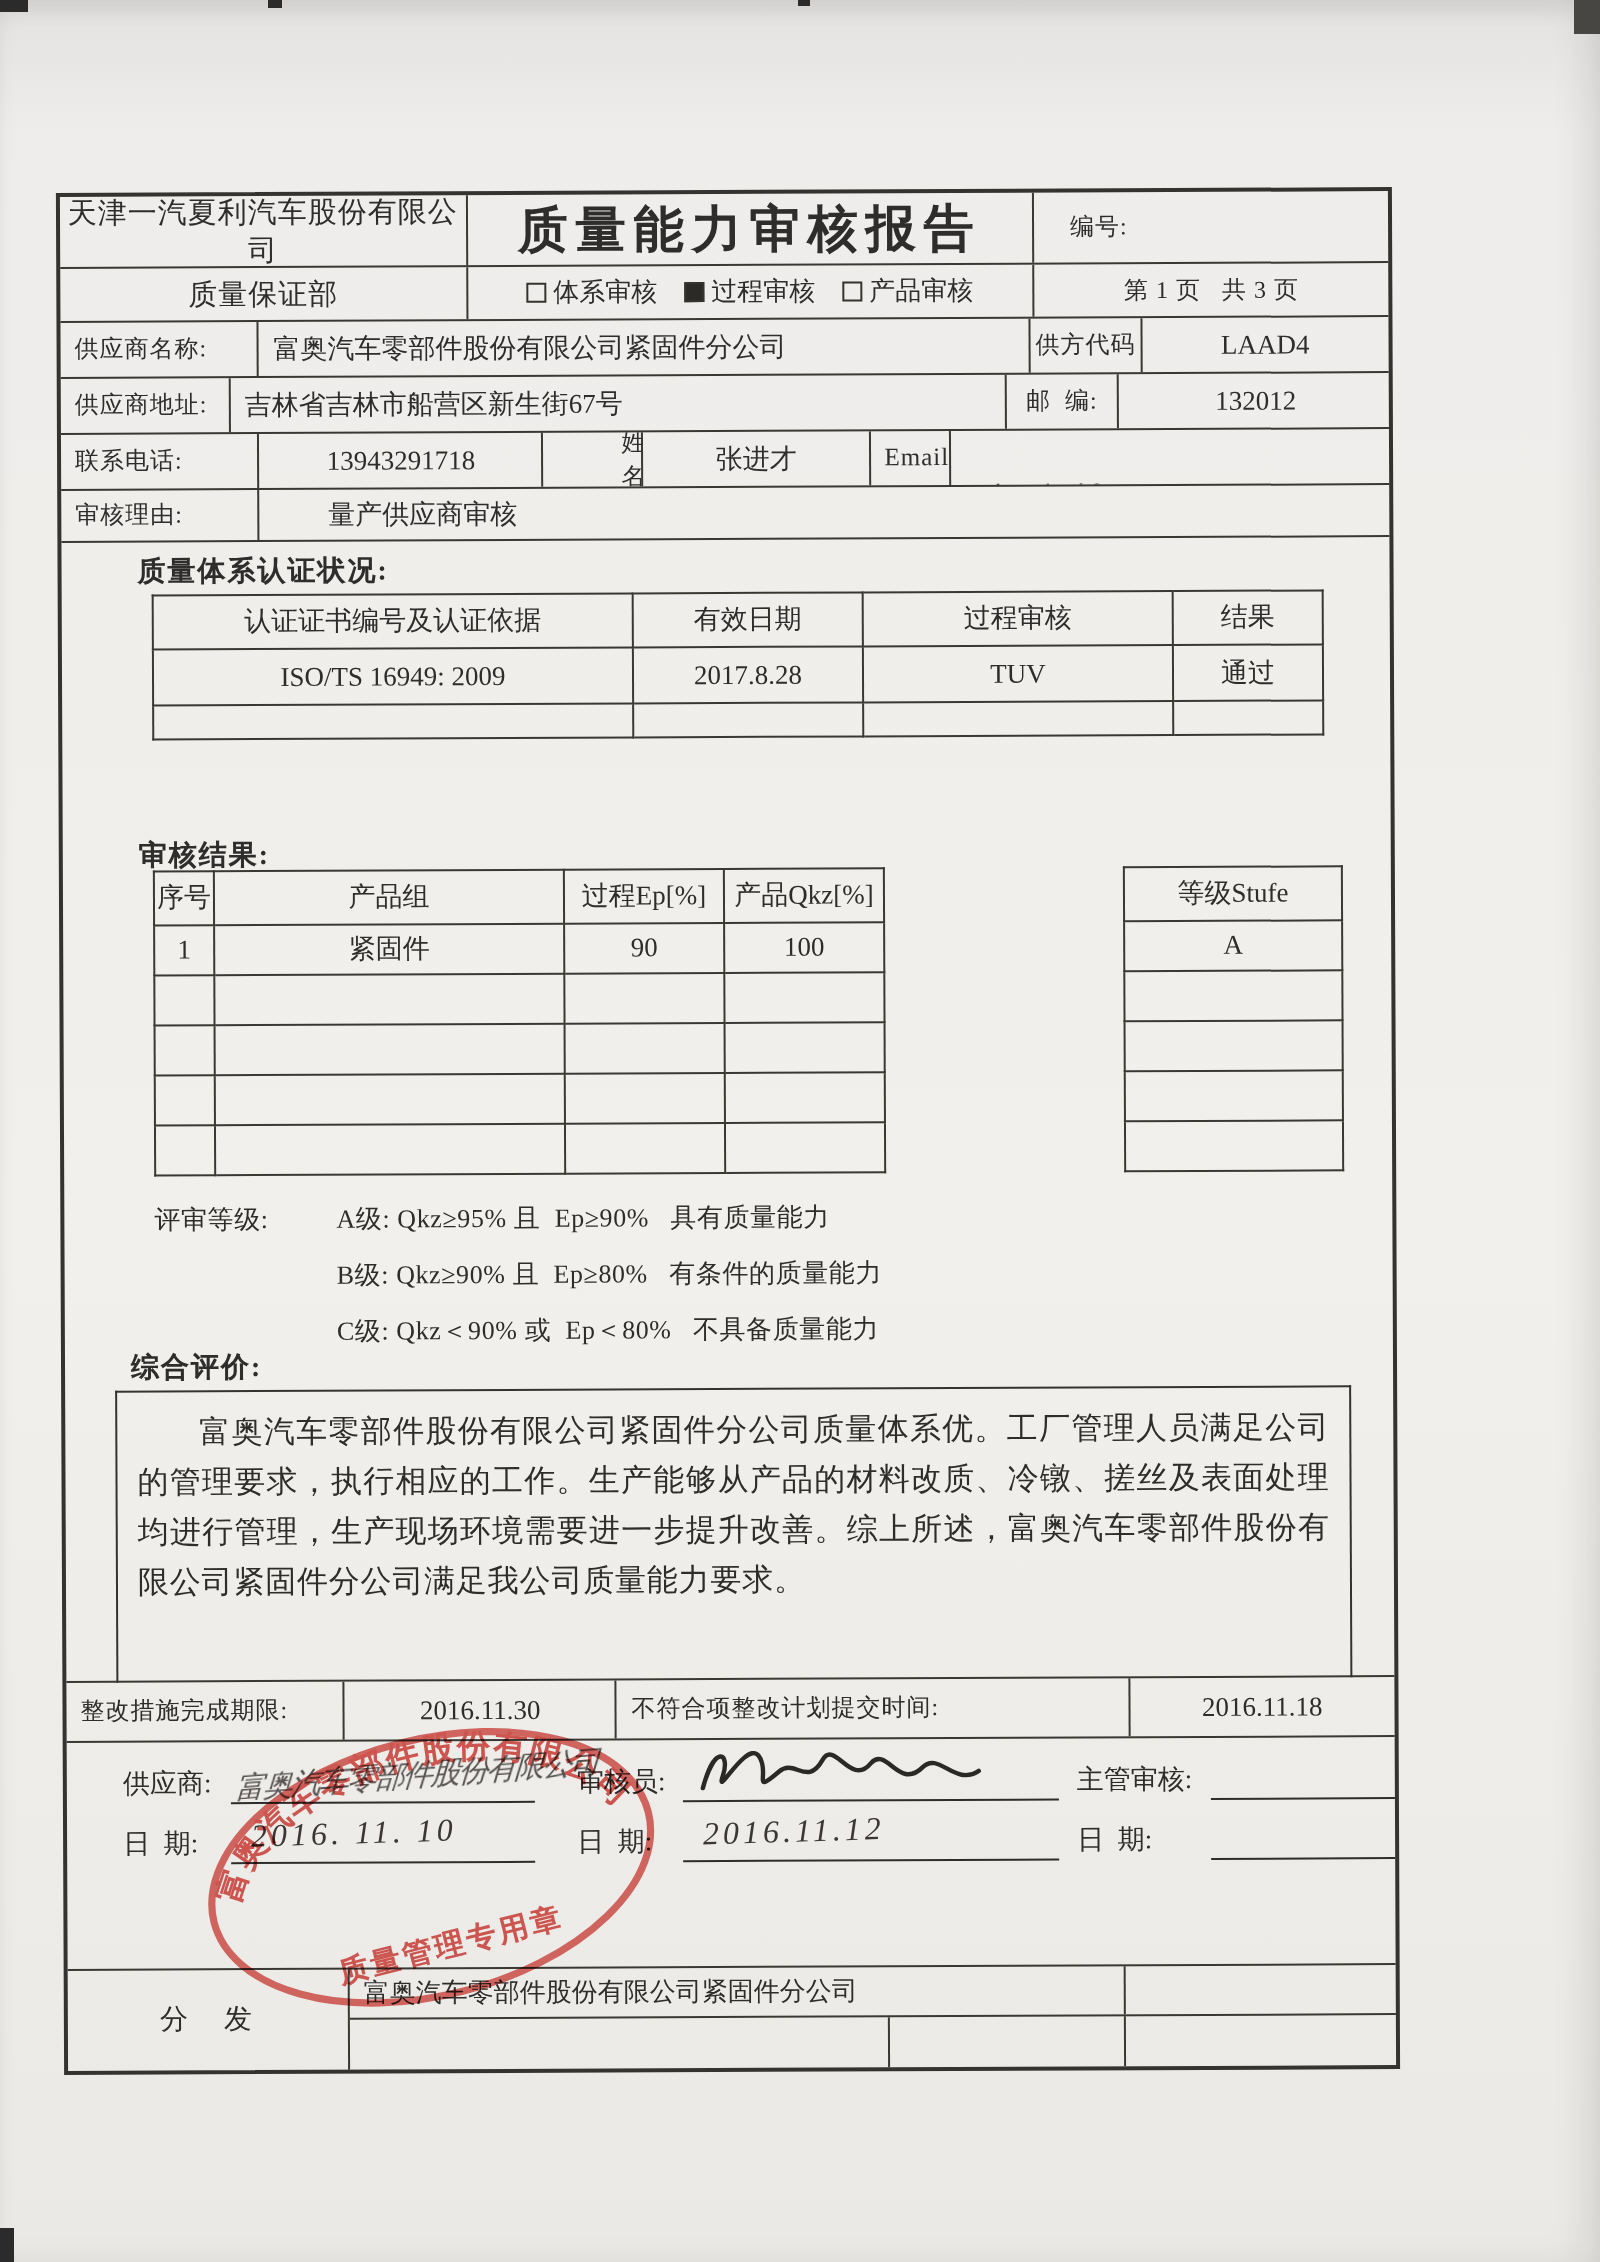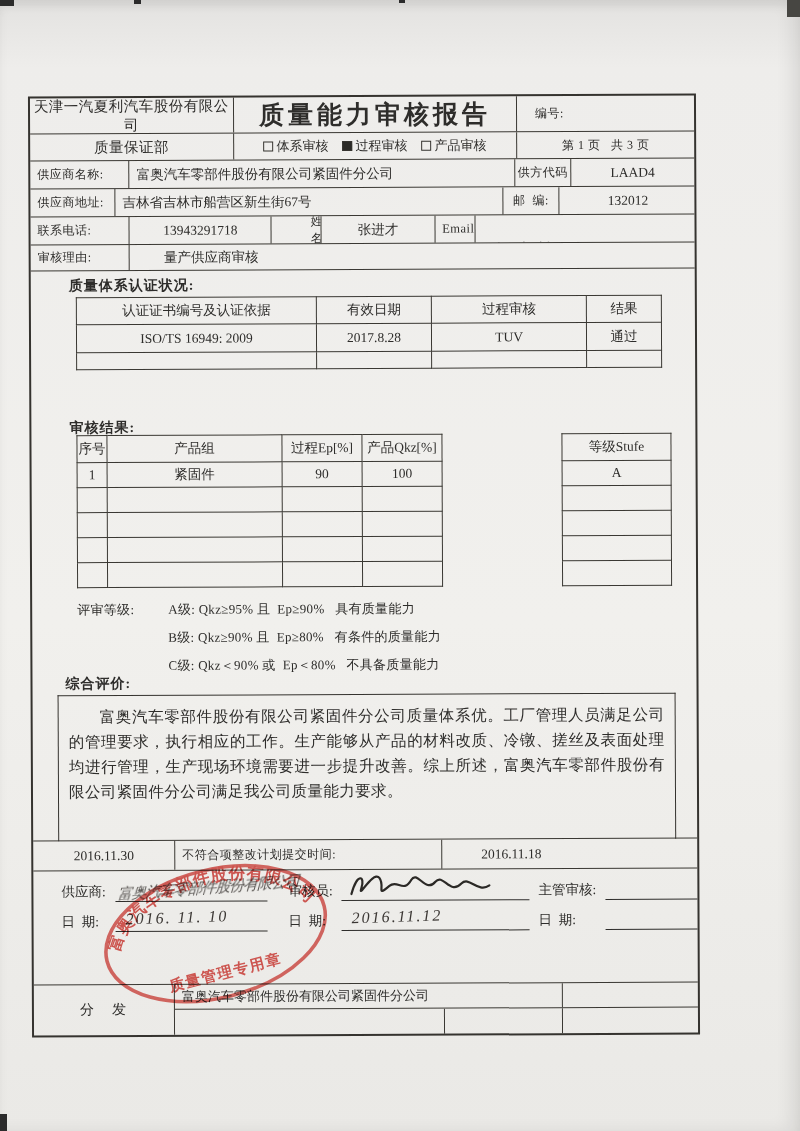--- a/index.html
+++ b/index.html
@@ -264,20 +264,23 @@
     <span class="gradeline" style="left:136px;top:358px;">B级: Qkz≥90% 且  Ep≥80%   有条件的质量能力</span>
     <span class="gradeline" style="left:136px;top:386px;">C级: Qkz＜90% 或  Ep＜80%   不具备质量能力</span>
 
     <span class="seclabel" style="left:33px;top:404px;">综合评价:</span>
     <div class="evalbox" style="left:25px;top:424px;width:618px;height:146px;">
       <div class="evaltext">富奥汽车零部件股份有限公司紧固件分公司质量体系优。工厂管理人员满足公司的管理要求，执行相应的工作。生产能够从产品的材料改质、冷镦、搓丝及表面处理均进行管理，生产现场环境需要进一步提升改善。综上所述，富奥汽车零部件股份有限公司紧固件分公司满足我公司质量能力要求。</div>
     </div>
   </div>
 
   <div class="frow" style="height:30px;">
+    <div class="fcell c-pad" style="width:145px;">
+        <span class="lbl">整改措施完成期限:</span>
+      </div>
     <div class="fcell c-center" style="width:142px;">
         <span class="val">2016.11.30</span>
       </div>
     <div class="fcell c-pad" style="width:267px;">
         <span class="lbl">不符合项整改计划提交时间:</span>
       </div>
     <div class="fcell c-center" style="width:138px;">
         <span class="val">2016.11.18</span>
       </div>
   </div>

